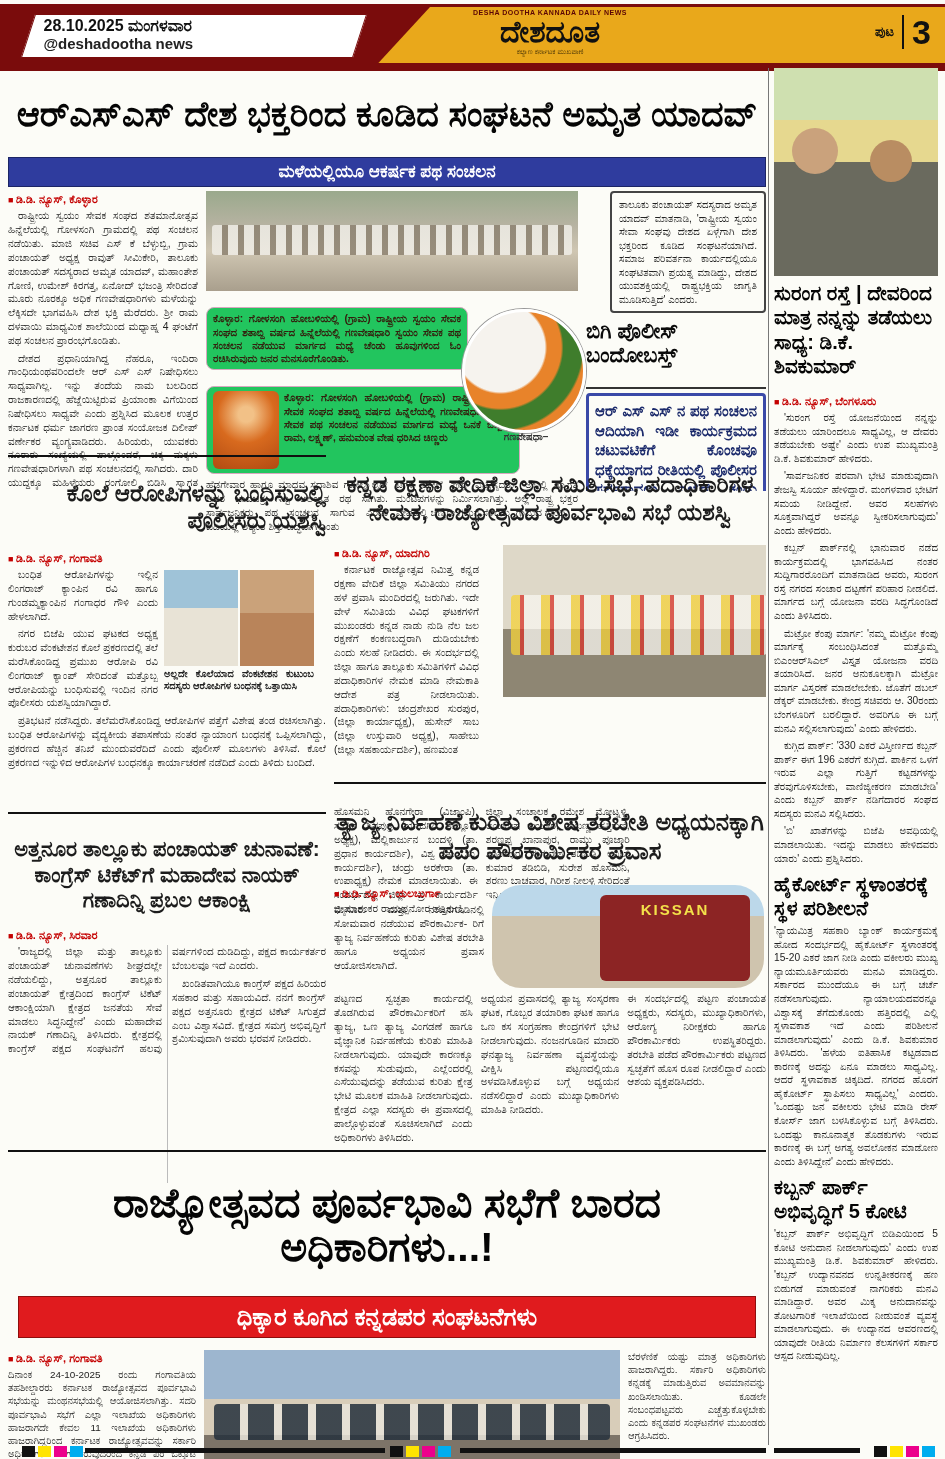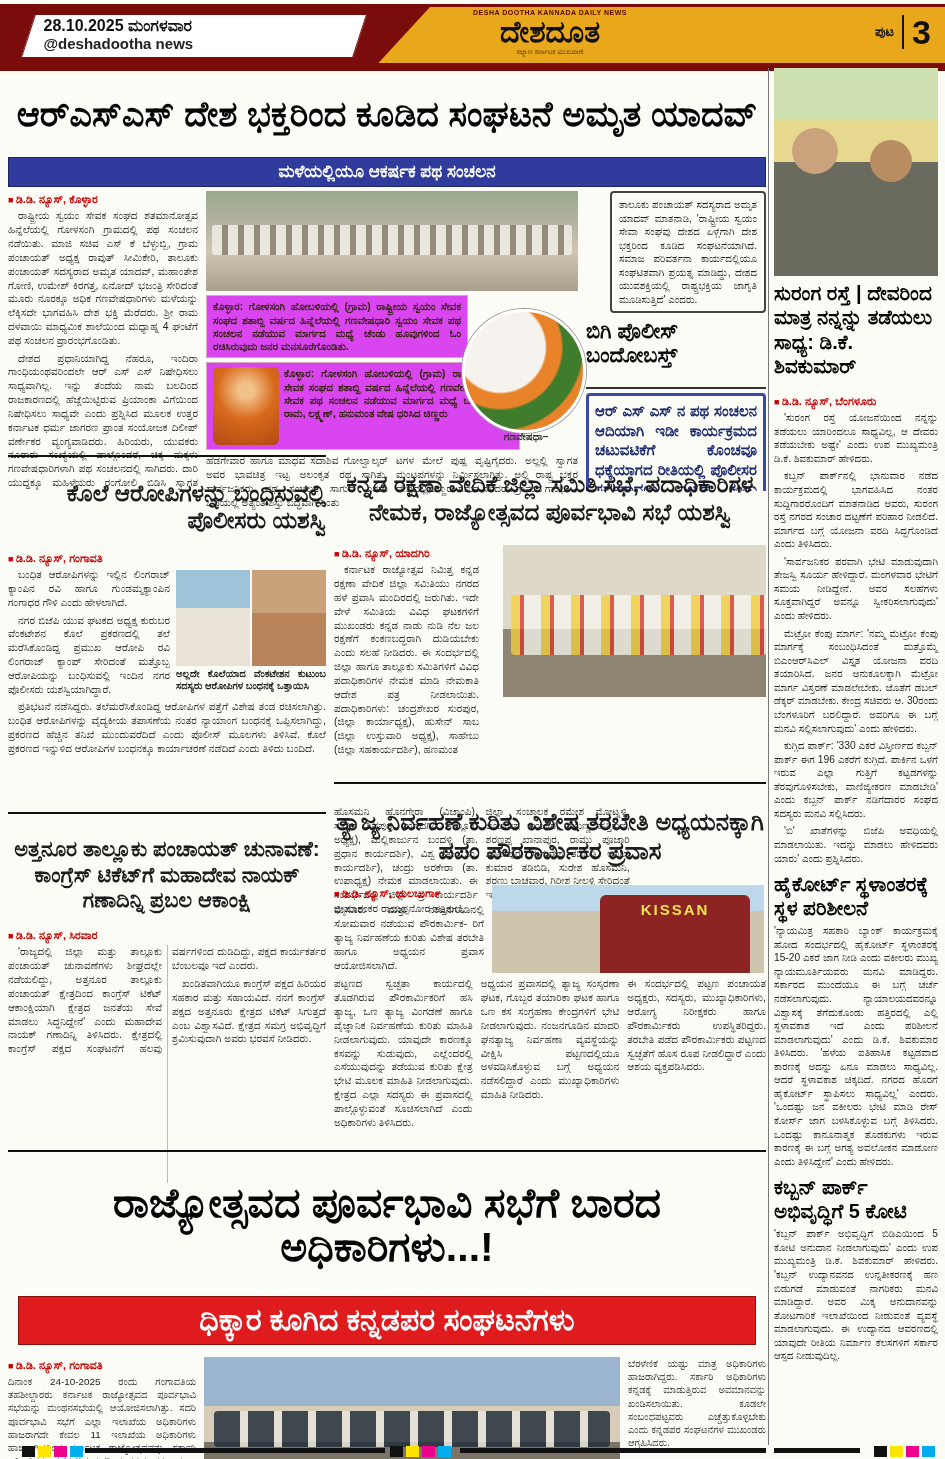--- a/index.html
+++ b/index.html
@@ -35,40 +35,40 @@
   .a1-sub{margin-top:5px;background:#2f3c9e;color:#fff;font-weight:bold;font-size:17px;
           text-align:center;padding:4px 0;border:1px solid #1c2565;}
   .a1-cols{position:relative;margin-top:4px;height:300px;}
   .a1-left{position:absolute;left:0;top:0;width:190px;height:300px;overflow:hidden;}
   .a1-mid{position:absolute;left:198px;top:0;width:372px;height:300px;}
   .a1-right{position:absolute;left:578px;top:0;width:180px;height:300px;overflow:hidden;}
   .march{width:372px;height:100px;background:
      linear-gradient(180deg,#9aa98c 0%,#b7b3a2 35%,#cfc6b2 60%,#a99f8d 100%);}
   .march:before{content:"";position:absolute;left:6px;top:34px;width:360px;height:30px;
      background:repeating-linear-gradient(90deg,#f2f0ea 0 10px,#8a7f6e 10px 16px);opacity:.8;border-radius:3px;}
-  .capbox{background:#d946ef;border:1px solid #d8a8c0;border-radius:0;padding:4px 6px;
-          font-size:10.2px;line-height:1.3;color:#33200d;font-weight:bold;text-align:justify;margin-top:4px;}
+  .capbox{background:#22c55e;border:1px solid #d8a8c0;border-radius:8px;padding:4px 6px;
+          font-size:10.2px;line-height:1.3;color:#33200d;font-weight:bold;text-align:justify;margin-top:16px;}
   .capbox2{display:flex;gap:5px;}
   .kid-thumb{flex:0 0 66px;height:78px;border-radius:6px;background:
      radial-gradient(circle at 50% 30%,#f2c187 12%,#d86a1e 45%,#b14a12 100%);}
   .flower-circle{position:absolute;right:-120px;top:118px;width:118px;height:118px;border-radius:50%;
      border:3px solid #fff;box-shadow:0 0 0 1px #999;background:
      radial-gradient(circle at 30% 30%,#f6f3ee 0 38%,#e8832a 40% 52%,#3f7d2c 54% 70%,#e8832a 72% 100%);}
   .flower-label{position:absolute;right:-118px;top:240px;width:116px;font-size:10px;font-weight:bold;color:#333;text-align:center;}
   .a1-below{display:flex;gap:8px;margin-top:4px;}
   .a1-below .body-txt{width:50%;}
   .quote-box{border:2px solid #444;border-radius:4px;padding:5px 7px;font-size:10.2px;
              line-height:1.32;text-align:justify;color:#222;margin-left:24px;}
   .police-head{font-size:21px;font-weight:bold;color:#0a0a0a;margin:6px 0 4px;border-bottom:2px solid #333;padding-bottom:20px;}
   .police-box{border:3px solid #3a49a8;border-radius:4px;padding:5px 6px;font-size:15px;
               line-height:1.3;text-align:justify;color:#1b2a6b;font-weight:bold;margin-bottom:4px;}
   
   .a2{position:absolute;left:8px;top:455px;width:318px;height:350px;border-top:2px solid #111;padding-top:4px;}
   .a2-head{font-size:23px;font-weight:bold;text-align:right;line-height:1.15;}
-  .a2-photos{float:right;width:150px;margin:2px 0 2px 6px;}
+  .a2-photos{float:right;width:150px;margin:2px 12px 2px 6px;}
   .a2-photorow{display:flex;gap:2px;}
   .suspect1{width:75px;height:96px;background:linear-gradient(180deg,#9fc3d8 0 40%,#e8e3d6 40% 100%);}
   .suspect2{width:75px;height:96px;background:linear-gradient(180deg,#caa27a 0 45%,#b9845a 45% 100%);}
   .a2-cap{font-size:9.8px;font-weight:bold;line-height:1.25;color:#222;text-align:justify;margin-top:2px;}
   
   .a3{position:absolute;left:8px;top:812px;width:318px;height:332px;border-top:2px solid #111;padding-top:5px;}
   .a3-head{font-size:21px;font-weight:bold;text-align:center;line-height:1.2;}
   .a3-cols{column-count:2;column-gap:10px;column-rule:1px solid #bbb;margin-top:3px;height:238px;overflow:hidden;}
   
   .a4{position:absolute;left:334px;top:452px;width:432px;height:328px;}
@@ -78,37 +78,37 @@
   .krv-photo{width:272px;height:152px;background:linear-gradient(180deg,#ded8c8 0 55%,#8e8673 55% 100%);}
   .krv-photo:before{content:"";position:absolute;left:8px;top:50px;width:256px;height:60px;
      background:repeating-linear-gradient(90deg,#f5d23a 0 9px,#d8342a 9px 13px,#f8f6f0 13px 30px);opacity:.75;border-radius:4px;}
   .a4-names{display:flex;gap:8px;margin-top:4px;}
   .a4-names .body-txt{width:33.3%;}
   
   .a5{position:absolute;left:334px;top:782px;width:432px;height:362px;border-top:2px solid #111;padding-top:4px;}
   .a5-head{font-size:24px;font-weight:bold;text-align:center;line-height:1.2;}
   .a5-row{display:flex;gap:8px;margin-top:2px;}
   .a5-left{width:150px;}
-  .bus-photo{width:272px;height:88px;background:linear-gradient(180deg,#bcd8ea 0 30%,#cfc4ae 30% 100%);}
+  .bus-photo{width:272px;height:103px;background:linear-gradient(180deg,#bcd8ea 0 30%,#cfc4ae 30% 100%);border-radius:29px;}
   .bus-body{position:absolute;right:14px;top:10px;width:150px;height:86px;background:#8c2424;border-radius:6px;}
   .bus-text{position:absolute;top:6px;left:0;width:100%;text-align:center;color:#f3e14a;font-weight:bold;font-size:15px;letter-spacing:2px;}
   .a5-cols{display:flex;gap:8px;margin-top:4px;}
   .a5-cols .body-txt{width:33.3%;height:180px;overflow:hidden;}
   
   .sb{position:absolute;left:774px;top:68px;width:164px;height:1380px;}
   .sb-photo{width:164px;height:208px;background:linear-gradient(180deg,#cfe0b0 0 25%,#e6d88f 25% 45%,#6a6a5e 45% 100%);}
   .sb-photo:before{content:"";position:absolute;left:18px;top:60px;width:46px;height:46px;border-radius:50%;background:#caa27c;}
   .sb-photo:after{content:"";position:absolute;right:26px;top:72px;width:42px;height:42px;border-radius:50%;background:#b98d62;}
   .sb-head{font-size:20px;font-weight:bold;line-height:1.22;margin-top:5px;color:#050505;}
   .sb .body-txt{font-size:10.2px;}
   .sb-sub{font-size:20px;font-weight:bold;line-height:1.2;margin:7px 0 4px;color:#050505;}
   
   .bn{position:absolute;left:8px;top:1150px;width:758px;height:296px;border-top:2px solid #111;padding-top:3px;}
   .bn-head{font-size:41px;font-weight:bold;text-align:center;line-height:1.05;color:#050505;}
-  .bn-sub{margin:5px 10px 12px;background:#e01b1e;color:#fff;font-weight:bold;font-size:30px;
+  .bn-sub{margin:5px 10px 12px;background:#e01b1e;color:#fff;font-weight:bold;font-size:24px;
           text-align:center;padding:6px 0;border:1px solid #8e0e0e;}
   .bn-row{position:relative;margin-top:6px;height:215px;}
   .bn-left{position:absolute;left:0;top:0;width:188px;height:215px;overflow:hidden;}
   .bn-photo{position:absolute;left:196px;top:0;width:416px;height:122px;
      background:linear-gradient(180deg,#9db6cf 0 40%,#d8cdb9 40% 70%,#7d7468 70% 100%);}
   .bn-photo:before{content:"";position:absolute;left:10px;top:54px;width:396px;height:36px;
      background:repeating-linear-gradient(90deg,#24303c 0 26px,#e8e4da 26px 34px);border-radius:4px;opacity:.85;}
   .bn-right{position:absolute;left:620px;top:0;width:138px;height:215px;overflow:hidden;}
   
   .pm-bar{position:absolute;height:5px;background:#111;}
@@ -236,22 +236,22 @@
       <div class="body-txt">ಈ ಸಂದರ್ಭದಲ್ಲಿ ಪಟ್ಟಣ ಪಂಚಾಯತ ಅಧ್ಯಕ್ಷರು, ಸದಸ್ಯರು, ಮುಖ್ಯಾಧಿಕಾರಿಗಳು, ಆರೋಗ್ಯ ನಿರೀಕ್ಷಕರು ಹಾಗೂ ಪೌರಕಾರ್ಮಿಕರು ಉಪಸ್ಥಿತರಿದ್ದರು. ತರಬೇತಿ ಪಡೆದ ಪೌರಕಾರ್ಮಿಕರು ಪಟ್ಟಣದ ಸ್ವಚ್ಛತೆಗೆ ಹೊಸ ರೂಪ ನೀಡಲಿದ್ದಾರೆ ಎಂದು ಆಶಯ ವ್ಯಕ್ತಪಡಿಸಿದರು.</div>
     </div>
   </section>
 
   <aside class="sb">
     <div class="photo sb-photo"></div>
     <h2 class="sb-head">ಸುರಂಗ ರಸ್ತೆ | ದೇವರಿಂದ ಮಾತ್ರ ನನ್ನನ್ನು ತಡೆಯಲು ಸಾಧ್ಯ: ಡಿ.ಕೆ. ಶಿವಕುಮಾರ್</h2>
     <div class="byline">ಡಿ.ಡಿ. ನ್ಯೂಸ್,  ಬೆಂಗಳೂರು</div>
     <div class="body-txt">
       <p>'ಸುರಂಗ ರಸ್ತೆ ಯೋಜನೆಯಿಂದ ನನ್ನನ್ನು ತಡೆಯಲು ಯಾರಿಂದಲೂ ಸಾಧ್ಯವಿಲ್ಲ, ಆ ದೇವರು ತಡೆಯಬೇಕು ಅಷ್ಟೇ' ಎಂದು ಉಪ ಮುಖ್ಯಮಂತ್ರಿ ಡಿ.ಕೆ. ಶಿವಕುಮಾರ್ ಹೇಳಿದರು.</p>
+      <p>'ಸಾರ್ವಜನಿಕರ ಪರವಾಗಿ ಭೇಟಿ ಮಾಡುವುದಾಗಿ ತೇಜಸ್ವಿ ಸೂರ್ಯ ಹೇಳಿದ್ದಾರೆ. ಮಂಗಳವಾರ ಭೇಟಿಗೆ ಸಮಯ ನೀಡಿದ್ದೇನೆ. ಅವರ ಸಲಹೆಗಳು ಸೂಕ್ತವಾಗಿದ್ದರೆ ಅವನ್ನೂ ಸ್ವೀಕರಿಸಲಾಗುವುದು' ಎಂದು ಹೇಳಿದರು.</p>
       <p>ಕಬ್ಬನ್ ಪಾರ್ಕ್‌ನಲ್ಲಿ ಭಾನುವಾರ ನಡೆದ ಕಾರ್ಯಕ್ರಮದಲ್ಲಿ ಭಾಗವಹಿಸಿದ ನಂತರ ಸುದ್ದಿಗಾರರೊಂದಿಗೆ ಮಾತನಾಡಿದ ಅವರು, ಸುರಂಗ ರಸ್ತೆ ನಗರದ ಸಂಚಾರ ದಟ್ಟಣೆಗೆ ಪರಿಹಾರ ನೀಡಲಿದೆ. ಮಾರ್ಗದ ಬಗ್ಗೆ ಯೋಜನಾ ವರದಿ ಸಿದ್ಧಗೊಂಡಿದೆ ಎಂದು ತಿಳಿಸಿದರು.</p>
-      <p>'ಸಾರ್ವಜನಿಕರ ಪರವಾಗಿ ಭೇಟಿ ಮಾಡುವುದಾಗಿ ತೇಜಸ್ವಿ ಸೂರ್ಯ ಹೇಳಿದ್ದಾರೆ. ಮಂಗಳವಾರ ಭೇಟಿಗೆ ಸಮಯ ನೀಡಿದ್ದೇನೆ. ಅವರ ಸಲಹೆಗಳು ಸೂಕ್ತವಾಗಿದ್ದರೆ ಅವನ್ನೂ ಸ್ವೀಕರಿಸಲಾಗುವುದು' ಎಂದು ಹೇಳಿದರು.</p>
       <p>ಮೆಟ್ರೋ ಕೆಂಪು ಮಾರ್ಗ: 'ನಮ್ಮ ಮೆಟ್ರೋ ಕೆಂಪು ಮಾರ್ಗಕ್ಕೆ ಸಂಬಂಧಿಸಿದಂತೆ ಮತ್ತೊಮ್ಮೆ ಬಿಎಂಆರ್‌ಸಿಎಲ್ ವಿಸ್ತೃತ ಯೋಜನಾ ವರದಿ ತಯಾರಿಸಿದೆ. ಜನರ ಅನುಕೂಲಕ್ಕಾಗಿ ಮೆಟ್ರೋ ಮಾರ್ಗ ವಿಸ್ತರಣೆ ಮಾಡಲೇಬೇಕು. ಜೊತೆಗೆ ಡಬಲ್ ಡೆಕ್ಕರ್ ಮಾಡಬೇಕು. ಕೇಂದ್ರ ಸಚಿವರು ಆ. 30ರಂದು ಬೆಂಗಳೂರಿಗೆ ಬರಲಿದ್ದಾರೆ. ಅವರಿಗೂ ಈ ಬಗ್ಗೆ ಮನವಿ ಸಲ್ಲಿಸಲಾಗುವುದು' ಎಂದು ಹೇಳಿದರು.</p>
       <p>ಕುಗ್ಗಿದ ಪಾರ್ಕ್: '330 ಎಕರೆ ವಿಸ್ತೀರ್ಣದ ಕಬ್ಬನ್ ಪಾರ್ಕ್ ಈಗ 196 ಎಕರೆಗೆ ಕುಗ್ಗಿದೆ. ಪಾರ್ಕಿನ ಒಳಗೆ ಇರುವ ಎಲ್ಲಾ ಗುತ್ತಿಗೆ ಕಟ್ಟಡಗಳನ್ನು ತೆರವುಗೊಳಿಸಬೇಕು, ವಾಣಿಜ್ಯೀಕರಣ ಮಾಡಬೇಡಿ' ಎಂದು ಕಬ್ಬನ್ ಪಾರ್ಕ್ ನಡಿಗೆದಾರರ ಸಂಘದ ಸದಸ್ಯರು ಮನವಿ ಸಲ್ಲಿಸಿದರು.</p>
       <p>'ಬಿ' ಖಾತೆಗಳನ್ನು ಬಿಜೆಪಿ ಅವಧಿಯಲ್ಲಿ ಮಾಡಲಾಯಿತು. ಇದನ್ನು ಮಾಡಲು ಹೇಳಿದವರು ಯಾರು' ಎಂದು ಪ್ರಶ್ನಿಸಿದರು.</p>
     </div>
     <div class="sb-sub">ಹೈಕೋರ್ಟ್ ಸ್ಥಳಾಂತರಕ್ಕೆ ಸ್ಥಳ ಪರಿಶೀಲನೆ</div>
     <div class="body-txt">'ನ್ಯಾಯಮಿತ್ರ ಸಹಕಾರಿ ಬ್ಯಾಂಕ್ ಕಾರ್ಯಕ್ರಮಕ್ಕೆ ಹೋದ ಸಂದರ್ಭದಲ್ಲಿ ಹೈಕೋರ್ಟ್ ಸ್ಥಳಾಂತರಕ್ಕೆ 15-20 ಎಕರೆ ಜಾಗ ನೀಡಿ ಎಂದು ವಕೀಲರು ಮುಖ್ಯ ನ್ಯಾಯಮೂರ್ತಿಯವರು ಮನವಿ ಮಾಡಿದ್ದರು. ಸರ್ಕಾರದ ಮುಂದೆಯೂ ಈ ಬಗ್ಗೆ ಚರ್ಚೆ ನಡೆಸಲಾಗುವುದು. ನ್ಯಾಯಾಲಯದವರನ್ನೂ ವಿಶ್ವಾಸಕ್ಕೆ ತೆಗೆದುಕೊಂಡು ಹತ್ತಿರದಲ್ಲಿ ಎಲ್ಲಿ ಸ್ಥಳಾವಕಾಶ ಇದೆ ಎಂದು ಪರಿಶೀಲನೆ ಮಾಡಲಾಗುವುದು' ಎಂದು ಡಿ.ಕೆ. ಶಿವಕುಮಾರ ತಿಳಿಸಿದರು. 'ಹಳೆಯ ಐತಿಹಾಸಿಕ ಕಟ್ಟಡವಾದ ಕಾರಣಕ್ಕೆ ಅದನ್ನು ಏನೂ ಮಾಡಲು ಸಾಧ್ಯವಿಲ್ಲ. ಆದರೆ ಸ್ಥಳಾವಕಾಶ ಚಿಕ್ಕದಿದೆ. ನಗರದ ಹೊರಗೆ ಹೈಕೋರ್ಟ್ ಸ್ಥಾಪಿಸಲು ಸಾಧ್ಯವಿಲ್ಲ' ಎಂದರು. 'ಒಂದಷ್ಟು ಜನ ವಕೀಲರು ಭೇಟಿ ಮಾಡಿ ರೇಸ್ ಕೋರ್ಸ್ ಜಾಗ ಬಳಸಿಕೊಳ್ಳುವ ಬಗ್ಗೆ ತಿಳಿಸಿದರು. ಒಂದಷ್ಟು ಕಾನೂನಾತ್ಮಕ ತೊಡಕುಗಳು ಇರುವ ಕಾರಣಕ್ಕೆ ಈ ಬಗ್ಗೆ ಅಗತ್ಯ ಅವಲೋಕನ ಮಾಡೋಣ ಎಂದು ತಿಳಿಸಿದ್ದೇನೆ' ಎಂದು ಹೇಳಿದರು.</div>
     <div class="sb-sub">ಕಬ್ಬನ್ ಪಾರ್ಕ್ ಅಭಿವೃದ್ಧಿಗೆ 5 ಕೋಟಿ</div>
     <div class="body-txt">'ಕಬ್ಬನ್ ಪಾರ್ಕ್ ಅಭಿವೃದ್ಧಿಗೆ ಬಿಡಿಎಯಿಂದ 5 ಕೋಟಿ ಅನುದಾನ ನೀಡಲಾಗುವುದು' ಎಂದು ಉಪ ಮುಖ್ಯಮಂತ್ರಿ ಡಿ.ಕೆ. ಶಿವಕುಮಾರ್ ಹೇಳಿದರು. 'ಕಬ್ಬನ್ ಉದ್ಯಾನವನದ ಉನ್ನತೀಕರಣಕ್ಕೆ ಹಣ ಬಿಡುಗಡೆ ಮಾಡುವಂತೆ ನಾಗರಿಕರು ಮನವಿ ಮಾಡಿದ್ದಾರೆ. ಅವರ ಮಿಕ್ಕ ಅನುದಾನವನ್ನು ತೋಟಗಾರಿಕೆ ಇಲಾಖೆಯಿಂದ ನೀಡುವಂತೆ ವ್ಯವಸ್ಥೆ ಮಾಡಲಾಗುವುದು. ಈ ಉದ್ಯಾನದ ಆವರಣದಲ್ಲಿ ಯಾವುದೇ ರೀತಿಯ ನಿರ್ಮಾಣ ಕೆಲಸಗಳಿಗೆ ಸರ್ಕಾರ ಆಸ್ಪದ ನೀಡುವುದಿಲ್ಲ.</div>
   </aside>
 

